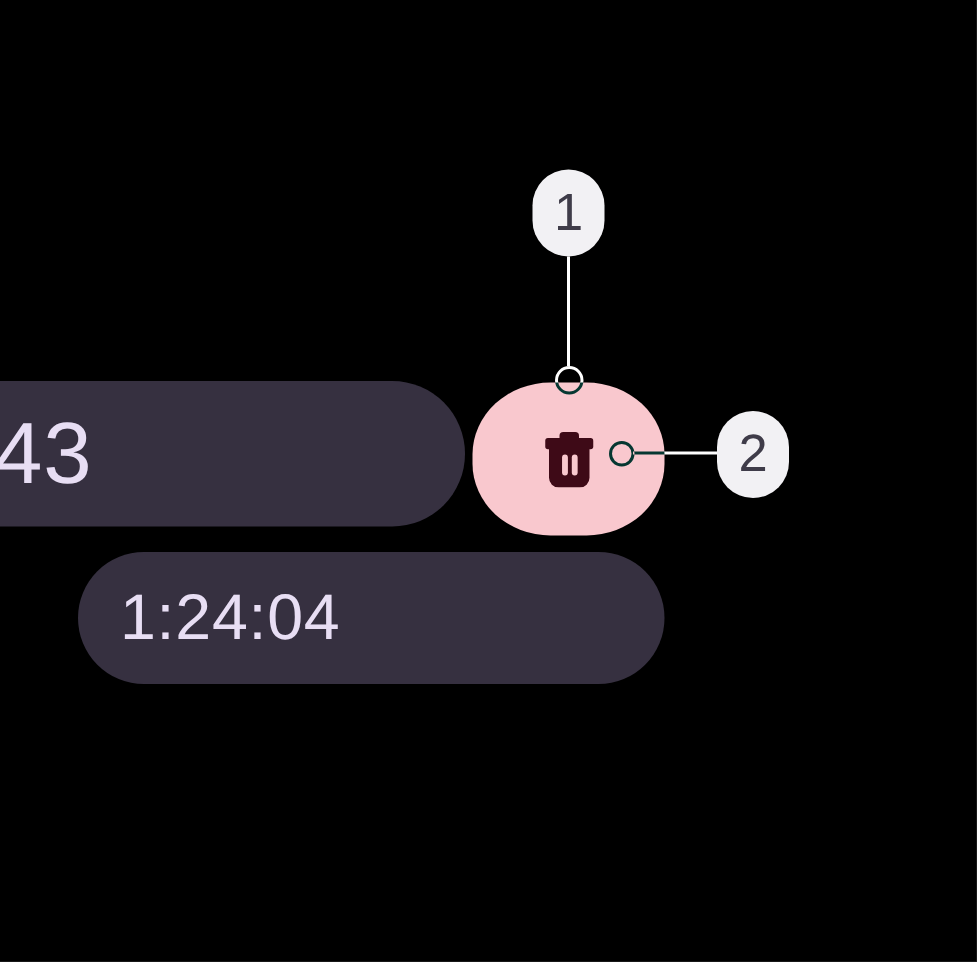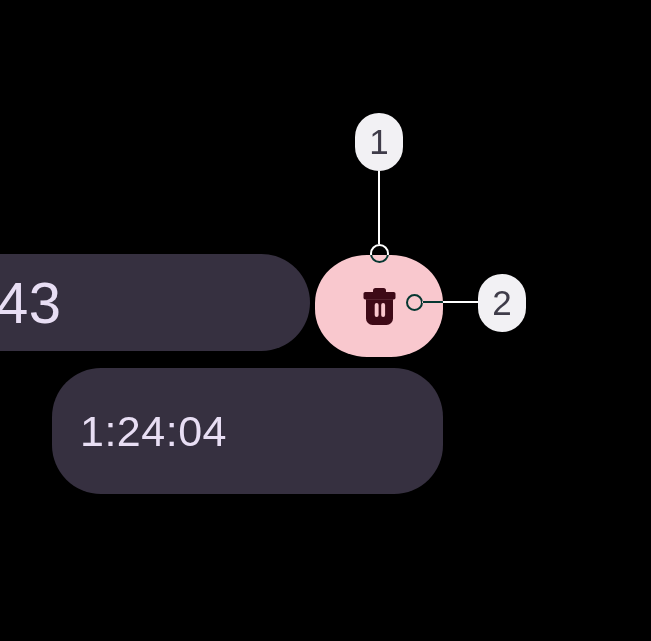--- a/index.html
+++ b/index.html
@@ -34,21 +34,21 @@
   #elapsed-pill .time-text {
     padding-left: 66px;
     font-size: 58px;
     font-weight: 500;
     letter-spacing: 0.5px;
   }
   #lap-pill {
     left: 52px;
     top: 368px;
     width: 391px;
-    height: 126px;
+    height: 88px;
     border-radius: 49px;
   }
   #lap-pill .time-text {
     padding-left: 28px;
     font-size: 43px;
     font-weight: 500;
     letter-spacing: 0.5px;
   }
 
   

